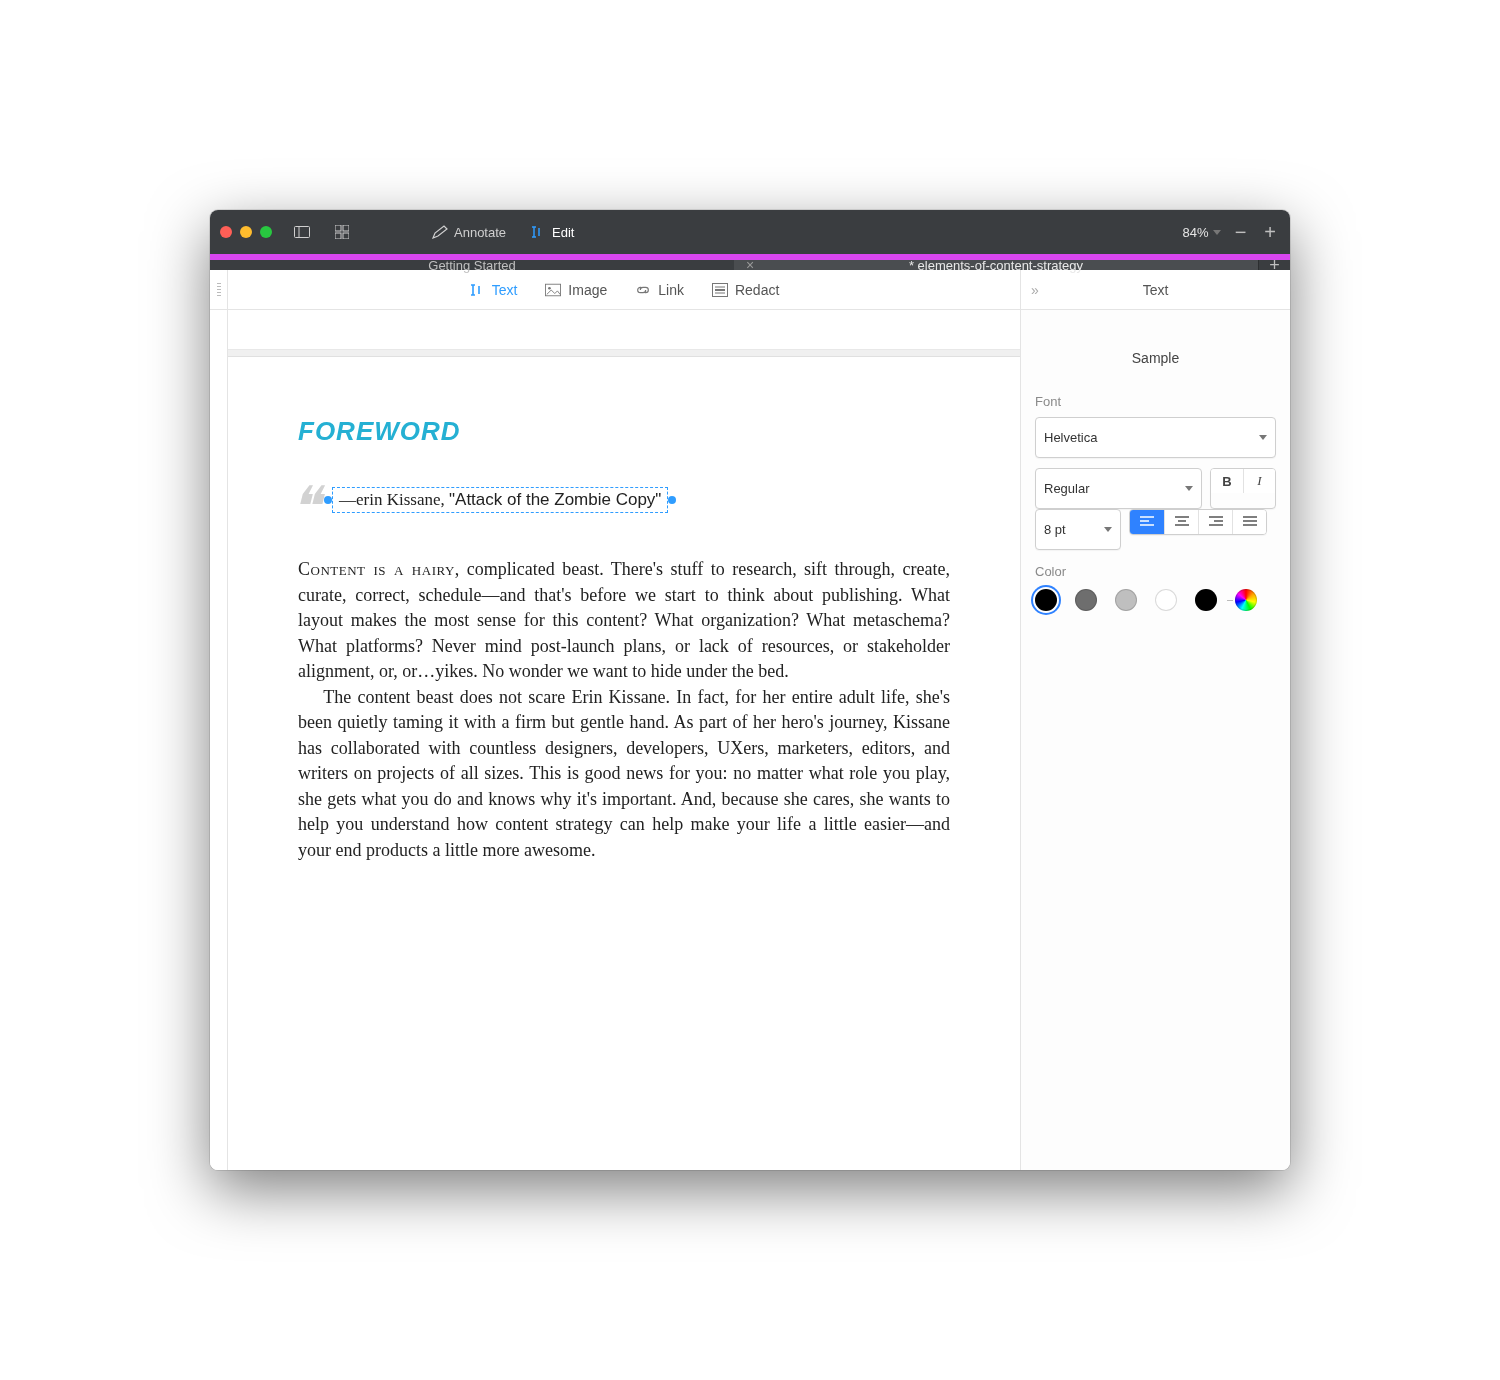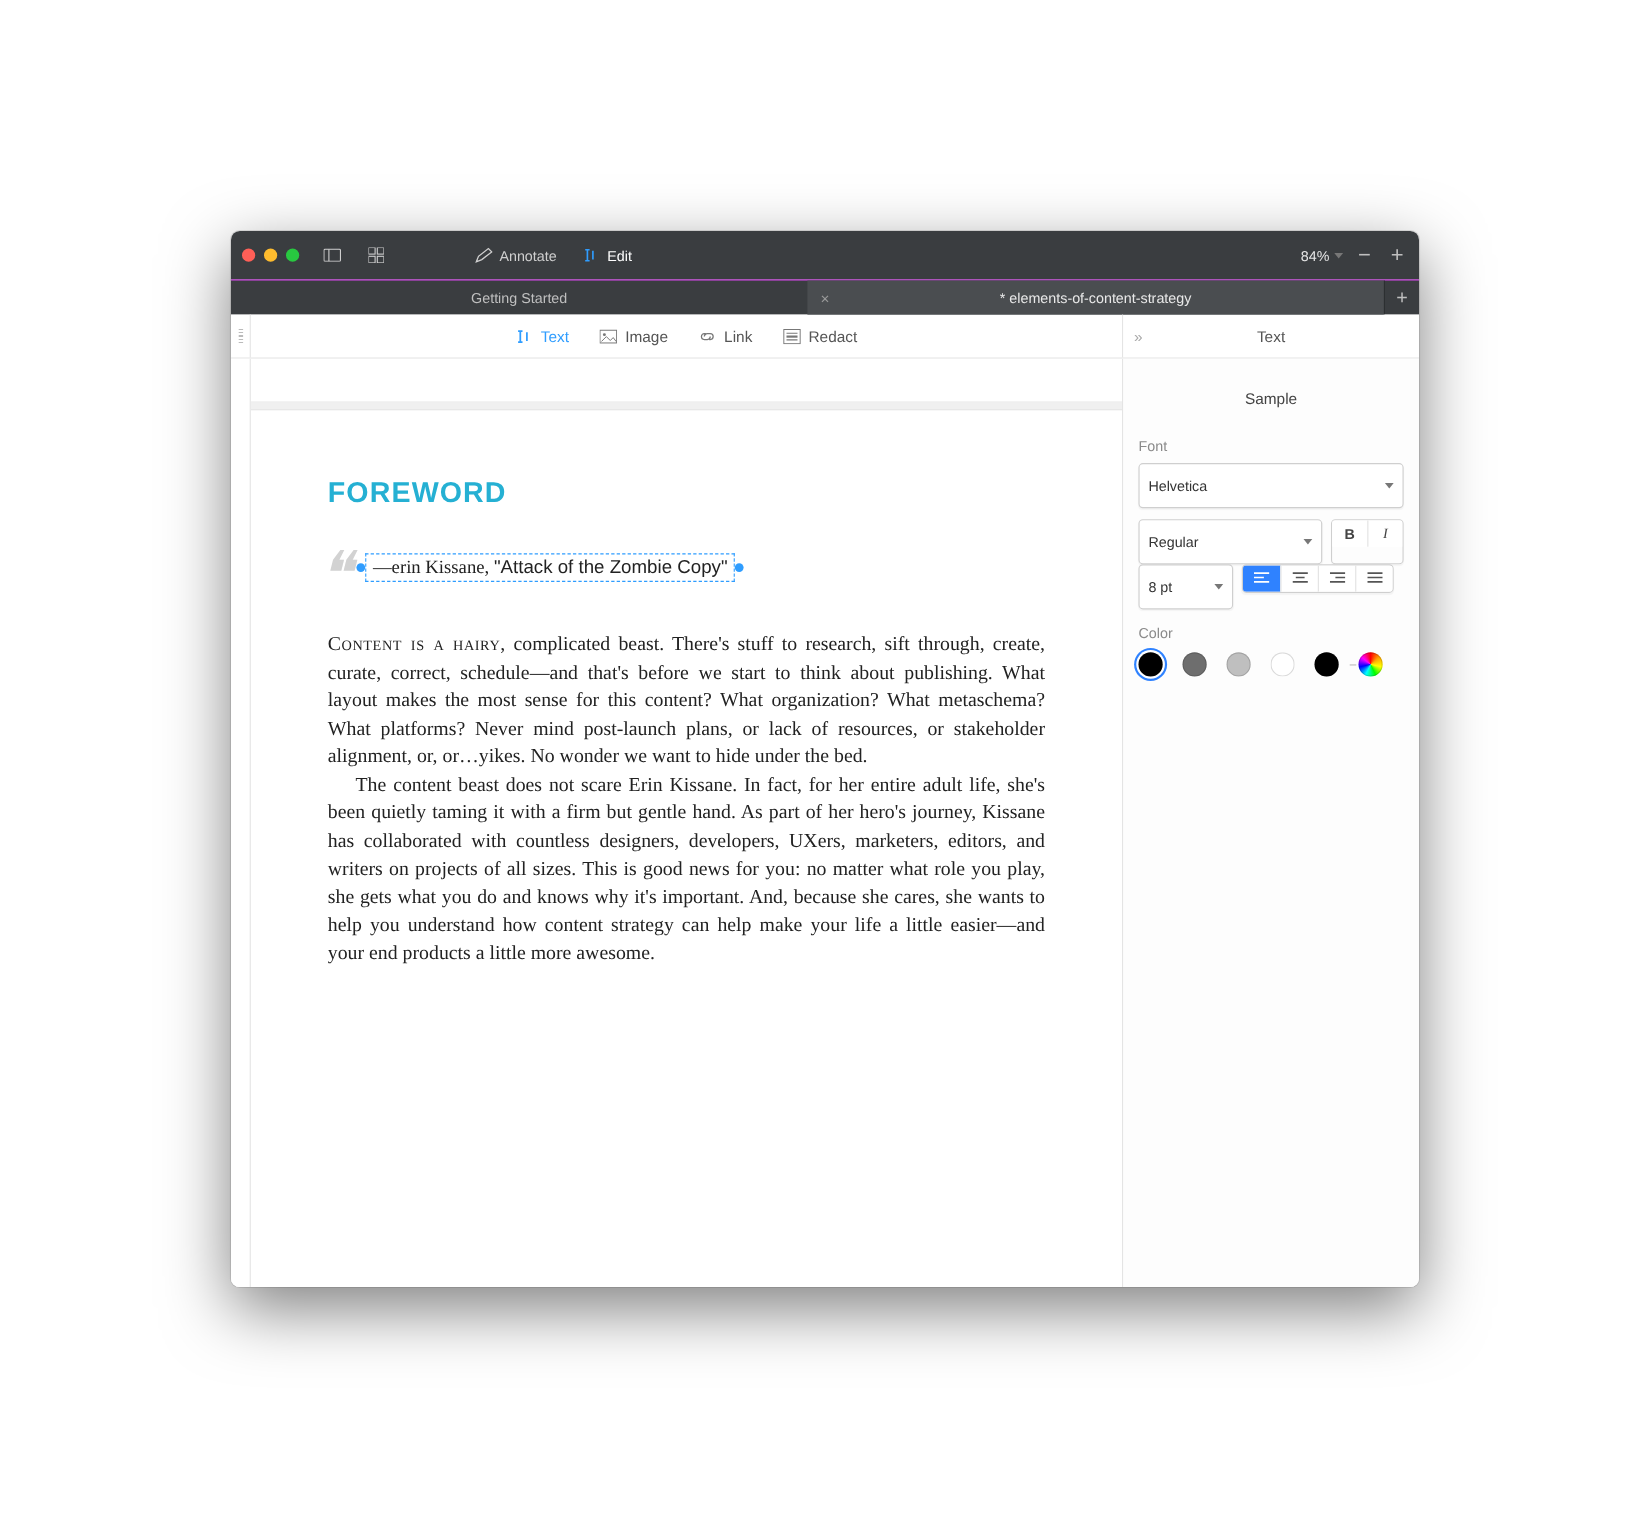--- a/index.html
+++ b/index.html
@@ -30,23 +30,23 @@
   .tl { width:12px; height:12px; border-radius:50%; }
   .tl.red{background:#ff5f57;} .tl.yel{background:#febc2e;} .tl.grn{background:#28c840;}
   .tb-btn { display:flex; align-items:center; gap:6px; padding:4px 8px; border-radius:4px; cursor:pointer; }
   .tb-icon { width:16px; height:16px; display:inline-flex; align-items:center; justify-content:center; }
   svg { display:block; }
   .zoom-group { margin-left:auto; display:flex; align-items:center; gap:10px; color:#e5e5e5; font-weight:500;}
   .zoom-val { display:flex; align-items:center; gap:4px;}
   .pm { color:#bfbfbf; font-size:20px; line-height:1; cursor:pointer; padding:0 4px;}
   .accent { color:#ffffff; }
   .tabbar {
-    background:#3a3d40; height:32px;
+    background:#3a3d40; height:16px;
     display:flex; color:#bfbfbf; font-size:13px;
-    border-top:1px solid #d946ef;
+    border-top:6px solid #d946ef;
   }
   .tab { flex:1; display:flex; align-items:center; justify-content:center; position:relative; cursor:pointer; }
   .tab.active { background:#4a4d50; color:#e8e8e8; }
   .tab .close { position:absolute; left:12px; color:#9a9a9a; font-size:14px;}
   .tab-add { width:32px; display:flex; align-items:center; justify-content:center; color:#bfbfbf; font-size:18px; cursor:pointer; border-left:1px solid #2c2e30;}
   .contentbar {
     height:40px; background:#fff; border-bottom:1px solid #e4e4e4;
     display:flex;
   }
   .left-strip { width:18px; border-right:1px solid #e4e4e4; display:flex; align-items:center; justify-content:center; cursor:pointer;}
@@ -61,40 +61,40 @@
   .doc-area { flex:1; background:#f0f0f0; display:flex; flex-direction:column; position:relative;}
   .left-strip2 { position:absolute; left:0; top:0; bottom:0; width:18px; background:#fff; border-right:1px solid #e4e4e4;}
   .doc-scroll { flex:1; overflow:hidden; padding-left:18px; }
   .blank-top { height:40px; background:#fff; border-bottom:1px solid #e8e8e8; margin-bottom:6px;}
   .page {
     background:#fff; margin:0; padding:60px 70px 0 70px;
     font-family: Georgia, "Times New Roman", serif;
     color:#222; height:100%;
     box-shadow: inset 0 1px 0 #e0e0e0;
   }
-  .heading { color:#25b0d3; font-family:-apple-system,Helvetica,Arial,sans-serif; font-weight:600; letter-spacing:1px; font-size:26px; margin-bottom:38px;}
+  .heading { color:#25b0d3; font-family:-apple-system,Helvetica,Arial,sans-serif; font-weight:600; letter-spacing:1px; font-size:26px; margin-bottom:38px;font-style:italic;}
   .quote-wrap { position:relative; padding-left:34px;}
   .bigquote { position:absolute; left:-8px; top:-6px; font-size:56px; color:#d2d2d2; font-family:Georgia,serif; font-style:italic; line-height:1;}
   .quote { font-style:italic; font-size:18px; line-height:1.5; }
   .attribution-box {
     border:1.5px dashed #2f9dff; padding:2px 6px; margin-top:2px;
     position:relative; display:inline-block; font-size:17px; font-family:Georgia,serif;
   }
   .attribution-box::before, .attribution-box::after{
     content:""; position:absolute; top:50%; width:8px; height:8px; background:#2f9dff; border-radius:50%; transform:translateY(-50%);
   }
   .attribution-box::before{ left:-9px; } .attribution-box::after{ right:-9px; }
   .attr-name{ font-style:normal; } .attr-title{ font-family:-apple-system,Helvetica,Arial,sans-serif; font-style:normal;}
   .body { margin-top:44px; font-size:18px; line-height:1.42; text-align:justify;}
   .smallcaps { font-variant: small-caps; letter-spacing:.5px;}
   .body p { margin:0; }
   .body p + p { text-indent:1.4em; }
   
   .sidebar { width:270px; border-left:1px solid #e4e4e4; background:#fdfdfd; padding:16px 14px; font-size:13px; color:#333; }
-  .sample { text-align:center; color:#444; margin:12px 0 28px; font-size:14px;}
+  .sample { text-align:center; color:#444; margin:24px 0 28px; font-size:14px;}
   .section-label { color:#8a8a8a; font-size:13px; margin:14px 0 8px; }
   .select {
     width:100%; height:41px; border:1px solid #cfcfcf; border-radius:4px; background:#fff;
     display:flex; align-items:center; padding:0 8px; justify-content:space-between; color:#333; cursor:pointer; font-size:13px;
     box-shadow: 0 1px 1px rgba(0,0,0,.04);
   }
   .row { display:flex; gap:8px; margin-top:10px; }
   .select.small{ flex:1; }
   .seg { display:flex; border:1px solid #cfcfcf; border-radius:4px; overflow:hidden; box-shadow: 0 1px 1px rgba(0,0,0,.04);}
   .seg button { width:32px; height:24px; border:none; background:#fff; cursor:pointer; color:#444; display:flex; align-items:center; justify-content:center; font-size:13px;}

